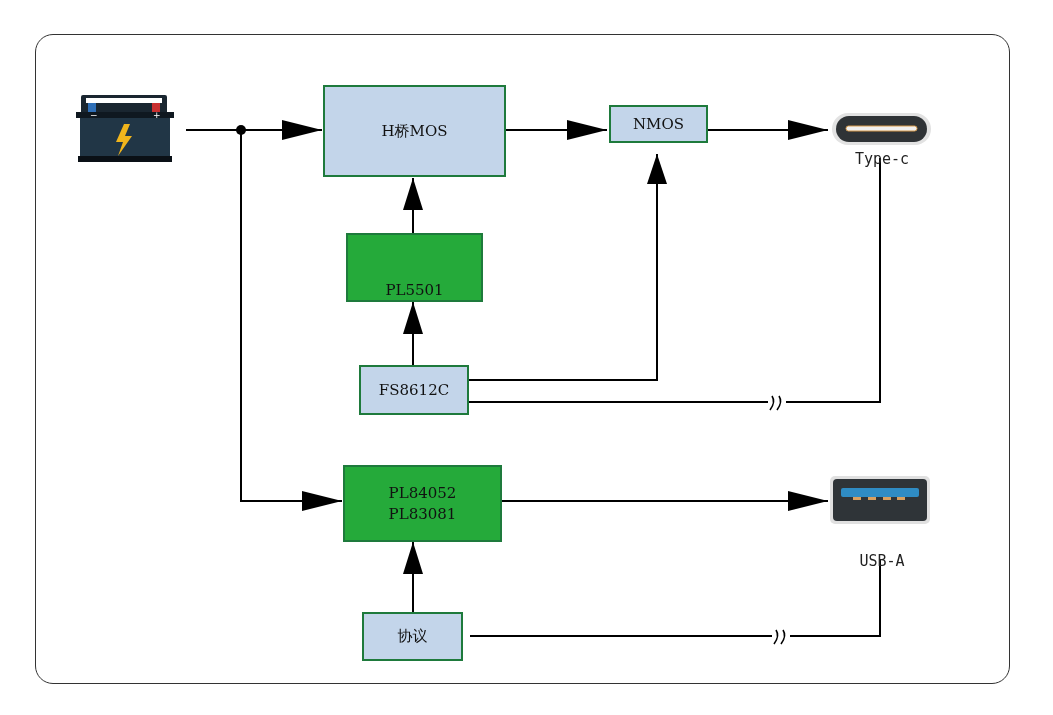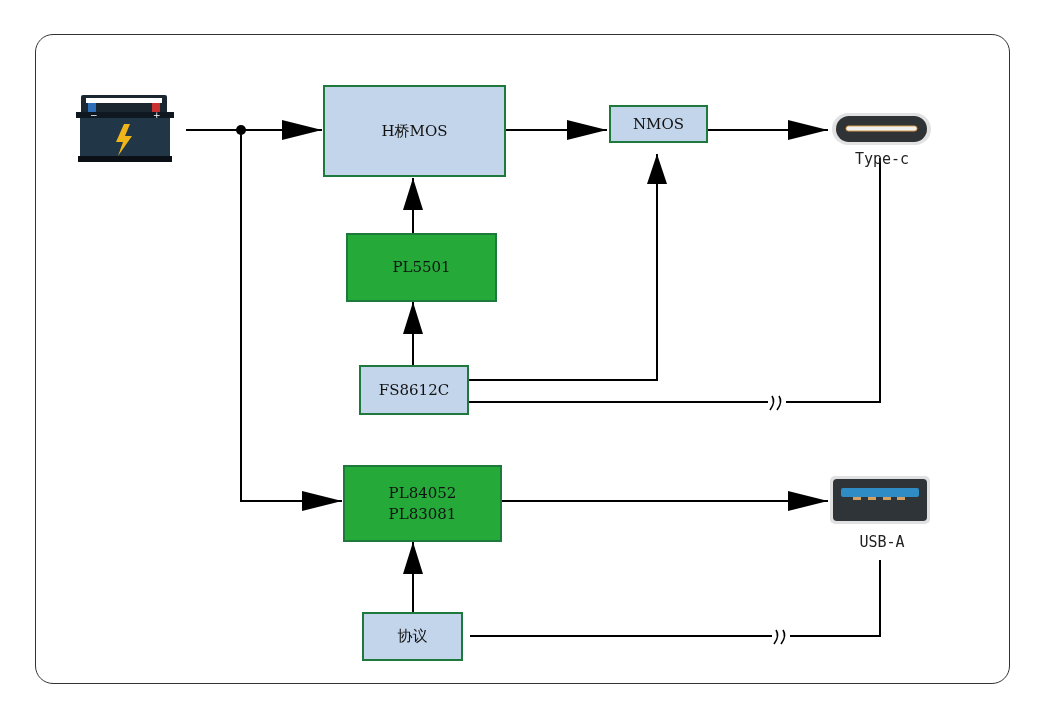--- a/index.html
+++ b/index.html
@@ -99,32 +99,32 @@
 </svg>
 
 <div class="box blue" style="left:323px;top:85px;width:183px;height:92px;">
   <span>H桥MOS</span>
 </div>
 
 <div class="box blue" style="left:609px;top:105px;width:99px;height:38px;">
   <span>NMOS</span>
 </div>
 
-<div class="box green" style="left:346px;top:233px;width:151px;height:69px;">
+<div class="box green" style="left:346px;top:233px;width:137px;height:69px;align-items:flex-end;">
   <span>PL5501</span>
 </div>
 
 <div class="box blue" style="left:359px;top:365px;width:110px;height:50px;align-items:center;">
   <span>FS8612C</span>
 </div>
 
 <div class="box green" style="left:343px;top:465px;width:159px;height:77px;flex-direction:column;">
   <span>PL84052</span>
   <span>PL83081</span>
 </div>
 
 <div class="box blue" style="left:362px;top:612px;width:101px;height:49px;">
   <span>协议</span>
 </div>
 
 <div class="lbl" style="left:830px;top:150px;width:104px;">Type-c</div>
 
-<div class="lbl" style="left:830px;top:533px;width:104px;">USB-A</div>
+<div class="lbl" style="left:830px;top:552px;width:104px;">USB-A</div>
 
 </body></html>

